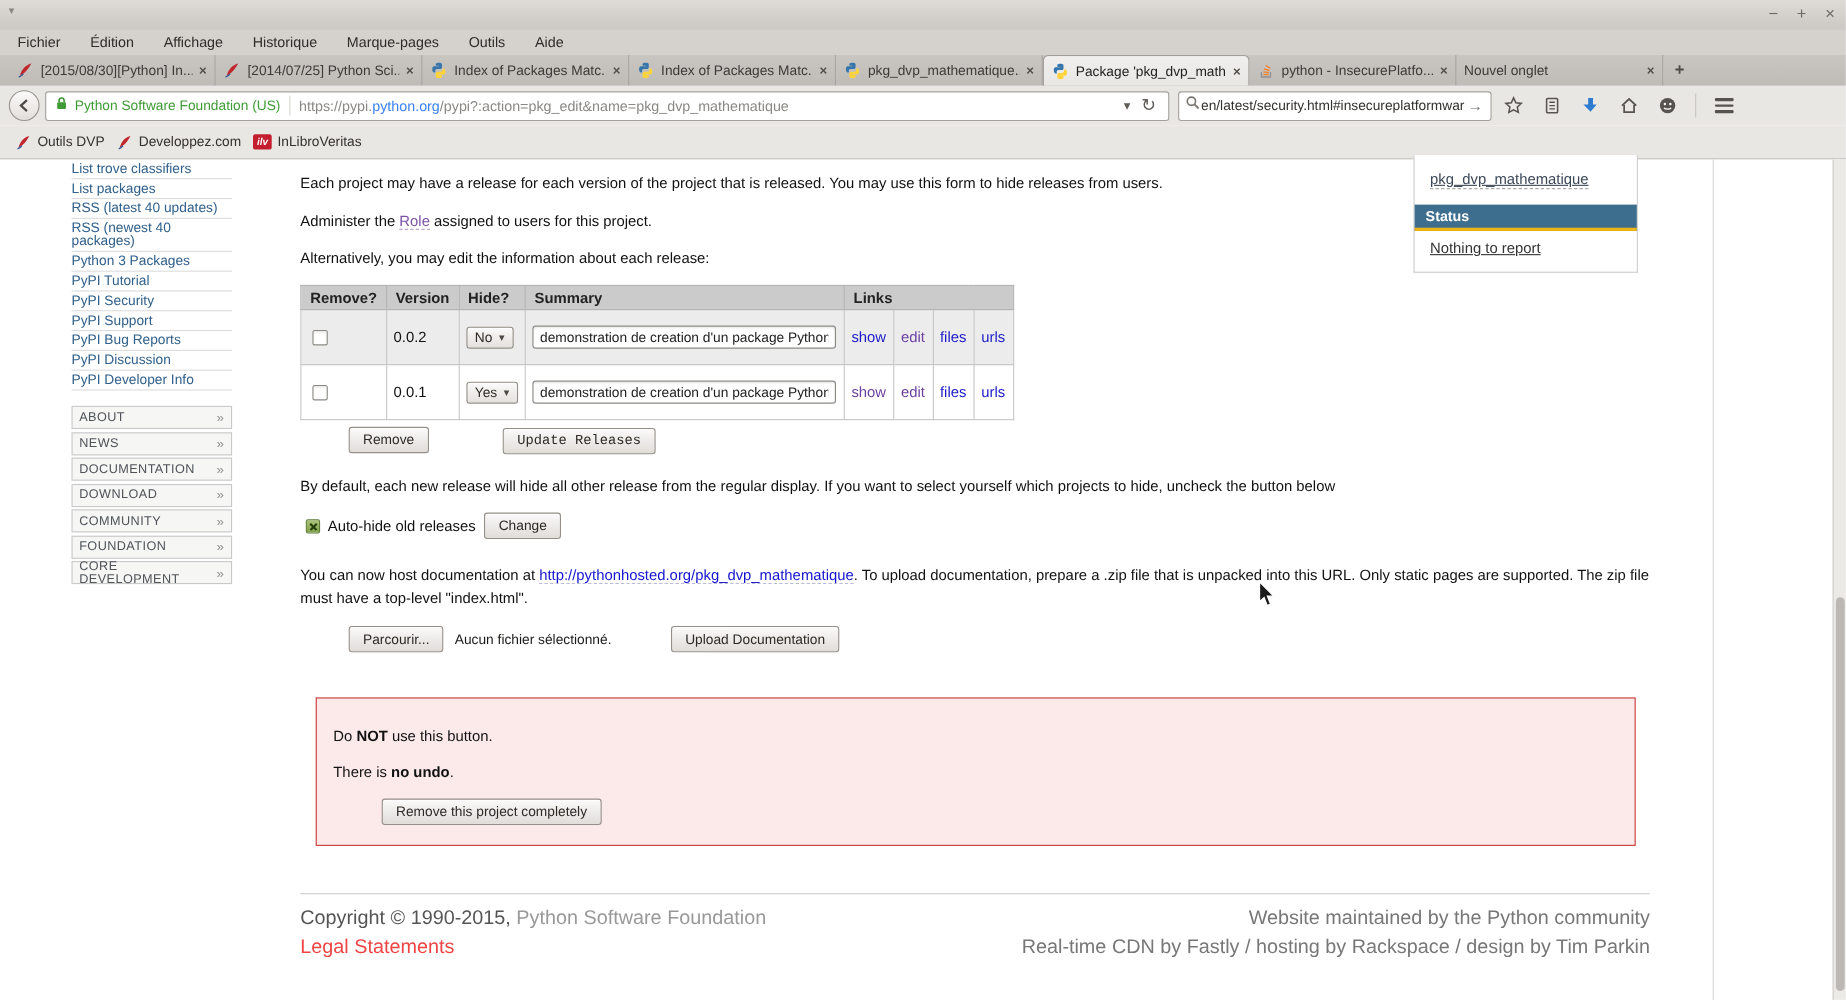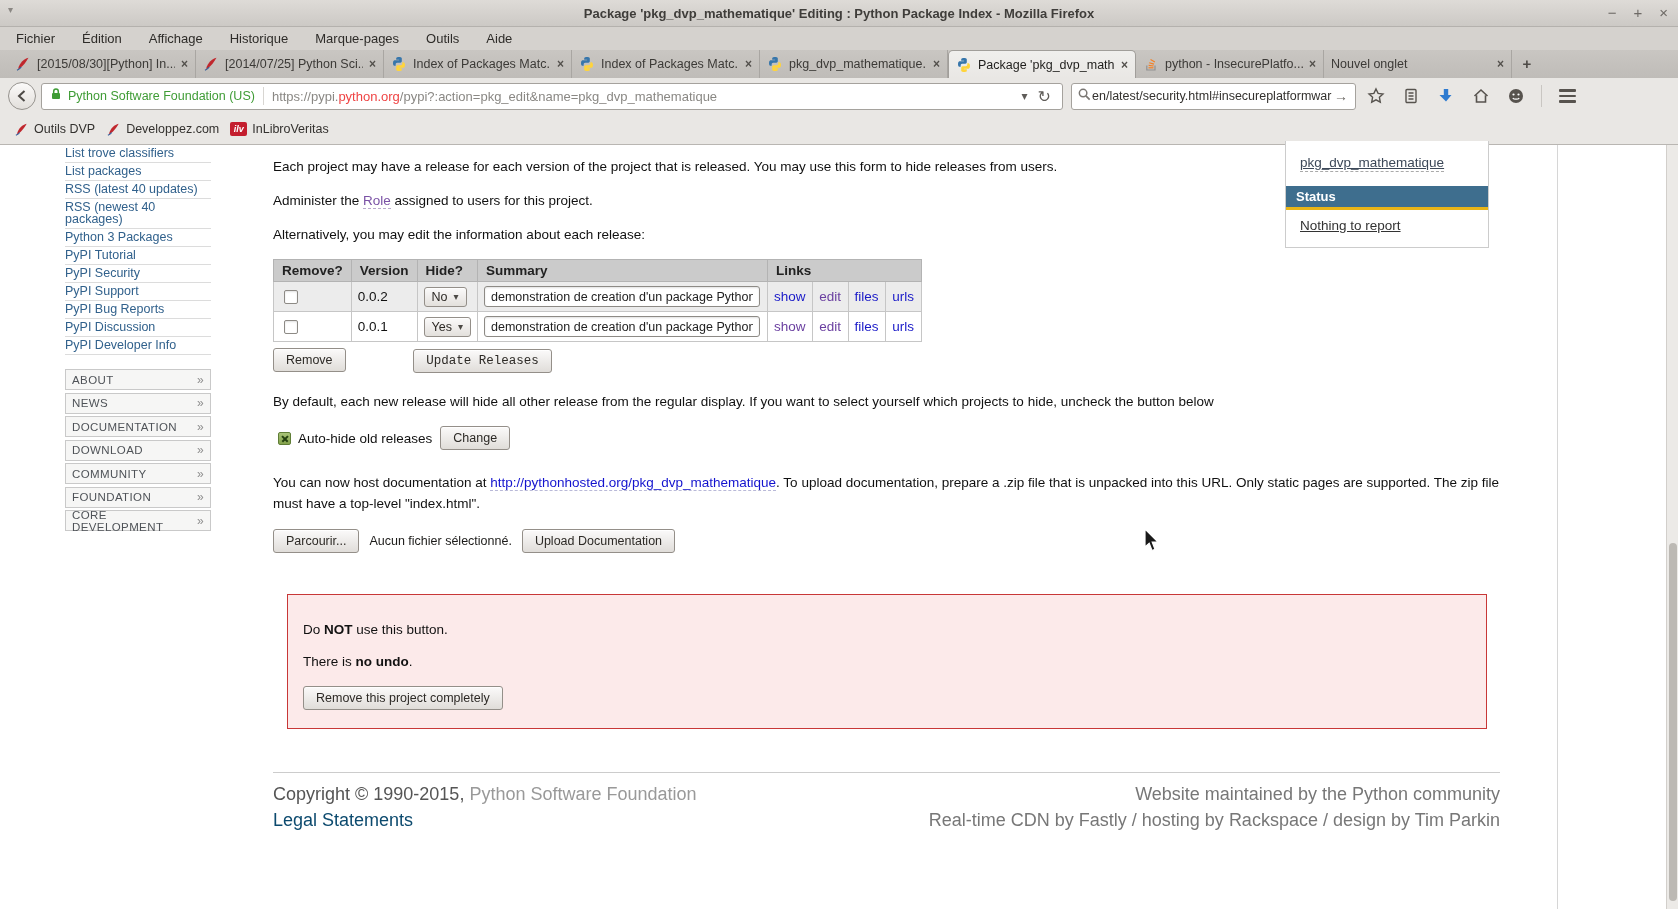--- a/index.html
+++ b/index.html
@@ -39,21 +39,21 @@
   .navbar{position:absolute;left:0;top:78px;width:1678px;height:36px;background:#e9e7e4;
     display:flex;align-items:center;}
   .backbtn{width:28px;height:28px;border-radius:50%;border:1px solid #96938e;
     background:linear-gradient(#fbfaf9,#e2dfdb);margin:0 5px 0 8px;display:flex;
     align-items:center;justify-content:center;}
   .urlbar{height:27px;width:1022px;background:#fff;border:1px solid #a5a29d;
     border-radius:3px;display:flex;align-items:center;padding:0 6px;}
   .identity{color:var(--identity);font-size:12.5px;margin:0 8px 0 4px;white-space:nowrap;}
   .urlsep{width:1px;height:18px;background:#d8d6d2;margin-right:8px;}
   .urltext{flex:1;font-size:13px;color:#8a8884;white-space:nowrap;overflow:hidden;}
-  .urltext .u2{color:#ef4444;}
+  .urltext .u2{color:#3b82f6;}
   .urlctl{color:#5f5c58;font-size:12px;padding:0 5px;}
   .urlctl.reload{font-size:16px;}
   .searchbar{height:27px;width:285px;background:#fff;border:1px solid #a5a29d;
     border-radius:3px;margin-left:8px;display:flex;align-items:center;padding:0 5px;}
   .searchinput{flex:1;border:none;outline:none;font-size:12.5px;color:#33312e;
     font-family:"Liberation Sans",sans-serif;background:transparent;min-width:0;}
   .gobtn{color:#6b6864;font-size:14px;padding:0 2px;}
   .navicons{display:flex;align-items:center;margin-left:10px;gap:15px;}
   .navicons .nbtn{width:20px;height:20px;display:flex;align-items:center;justify-content:center;}
   .nav-vsep{width:1px;height:22px;background:#c9c6c2;}
@@ -80,59 +80,59 @@
     letter-spacing:.4px;}
   .side-box .chev{margin-left:auto;color:#8f8f8f;font-size:12px;}
   .content{position:absolute;left:273px;top:0;width:1227px;}
   .para{line-height:16px;}
   .p1{margin-top:14px;} .p2{margin-top:18px;} .p3{margin-top:18px;}
   a.role-link{color:#7a51a5;text-decoration:none;border-bottom:1px dashed #b9a9cd;}
   a.doc-link{color:#1313ce;text-decoration:none;border-bottom:1px dashed #b9b9d8;}
   table.releases{border-collapse:collapse;margin-top:16px;}
   table.releases th{background:#cbcbcb;border:1px solid #b3b3b3;font-size:13.5px;
     text-align:left;padding:3px 8px;color:#222;}
-  table.releases td{border:1px solid #c6c6c6;padding:4px 6px;font-size:13.5px;height:21px;}
+  table.releases td{border:1px solid #c6c6c6;padding:14px 6px;font-size:13.5px;height:21px;}
   table.releases tr.shade td{background:#ececec;}
   .cbx{width:14px;height:14px;background:#fff;border:1px solid #8d8a85;border-radius:2px;
     box-shadow:inset 0 1px 2px rgba(0,0,0,.12);margin-left:4px;}
   .gtkselect{display:inline-flex;align-items:center;gap:6px;padding:2px 7px;
     background:linear-gradient(#fbfafa,#e3e0dc);border:1px solid #948f89;border-radius:3px;
     font-size:12.5px;color:#2d2a26;box-shadow:inset 0 1px 0 rgba(255,255,255,.8);}
   .gtkselect .arrow{font-size:10px;color:#4c4945;}
   .sumin{width:276px;height:21px;border:1px solid #8d8a85;border-radius:3px;
     padding:1px 6px;font-size:12.5px;color:#222;box-shadow:inset 0 1px 2px rgba(0,0,0,.12);
     font-family:"Liberation Sans",sans-serif;}
   td.lnk{text-align:center;padding:3px 8px;}
   td.lnk a{text-decoration:none;color:var(--link);}
   td.lnk a.visited{color:var(--visited);}
   .gtkbtn{display:inline-block;background:linear-gradient(#fbfafa,#e0ddd9);
     border:1px solid #948f89;border-radius:3px;padding:4px 12px;font-size:12.5px;
     color:#2d2a26;box-shadow:inset 0 1px 0 rgba(255,255,255,.85);
-    font-family:"Liberation Sans",sans-serif;}
+    font-family:"Liberation Sans",sans-serif;margin-left:44px;}
   .btnrow{margin-top:6px;}
   .btn-update{margin-left:64px;font-family:Liberation Mono, monospace;}
   .p4{margin-top:21px;}
   .autohide{margin-top:16px;display:flex;align-items:center;}
   .greencheck{width:13px;height:13px;border:1px solid #5f7d36;border-radius:2px;
     background:linear-gradient(#a8c377,#84a34c);position:relative;margin:0 7px 0 5px;}
   .greencheck::before,.greencheck::after{content:"";position:absolute;left:1.5px;top:5px;
     width:8px;height:1.6px;background:#24400f;}
   .greencheck::before{transform:rotate(45deg);}
   .greencheck::after{transform:rotate(-45deg);}
   .autohide .gtkbtn{margin-left:8px;}
   .docs{margin-top:22px;line-height:21px;}
   .uploadrow{margin-top:15px;display:flex;align-items:center;}
   .nofile{font-size:12.5px;color:#1c1b19;margin:0 10px;}
   .danger{margin:41px 0 0 14px;width:1200px;height:135px;background:var(--danger-bg);
     border:1px solid var(--danger-border);padding:27px 15px 0 15px;}
   .danger p{margin-bottom:17px;}
   .footdivider{margin-top:43px;border-top:1px solid #ccc;width:1227px;}
   .footer{margin-top:11px;display:flex;justify-content:space-between;font-size:18px;
     color:#555;}
-  .footer .grey{color:#999;} .footer a{color:#0c4a6e;text-decoration:none;}
+  .footer .grey{color:#999;} .footer a{color:#ef4444;text-decoration:none;}
   .fl2{margin-top:5px;color:#777;}
   .fr{text-align:right;color:#777;}
   
   .infobox{position:absolute;left:1285px;top:-4px;width:204px;background:#fff;
     border:1px solid #ccc;border-top:none;}
   .infobox-top{padding:14px 14px 16px;}
   .pkg-link{color:#3c4858;font-size:13.5px;text-decoration:underline;
     border-bottom:1px dashed #aaa;padding-bottom:1px;}
   .status-bar{background:var(--status-bg);color:#fff;font-weight:bold;font-size:13px;
     padding:3px 10px;border-bottom:3px solid var(--status-line);}
@@ -143,21 +143,20 @@
     background:#eceae7;border-left:1px solid #d2cfcb;}
   .scrollbar .thumb{position:absolute;left:2px;width:8px;top:398px;height:358px;
     background:#bcb9b4;border-radius:5px;}
   .cursor{position:absolute;left:1143px;top:528px;width:18px;height:26px;z-index:99;}
 </style>
 </head>
 <body>
 
 <div class="titlebar">
   <span class="tb-arrow">▾</span>
-  <span class="tb-title">Package 'pkg_dvp_mathematique' Editing : Python Package Index - Mozilla Firefox</span>
   <span class="tb-controls">
     <span>−</span>
     <span>+</span>
     <span>×</span>
   </span>
 </div>
 
 <div class="menubar" id="menubar">
     <span class="menu-item">Fichier</span>
     <span class="menu-item">Édition</span>

